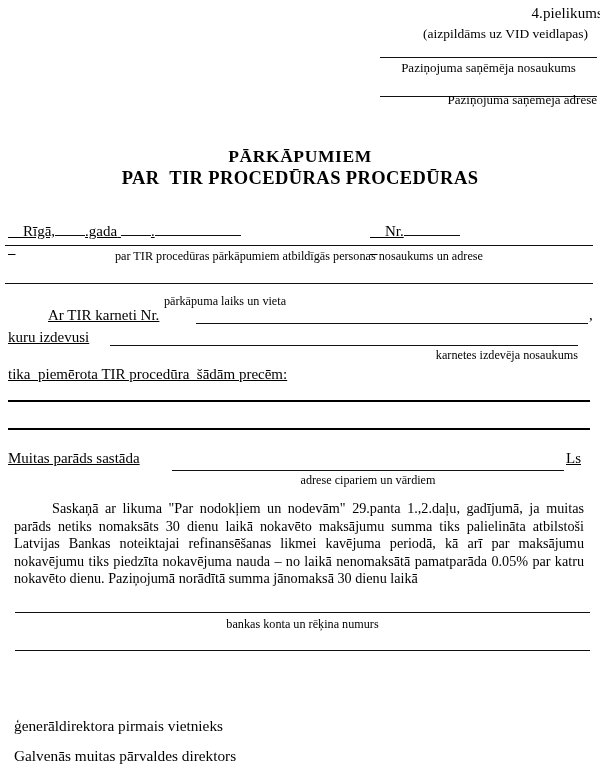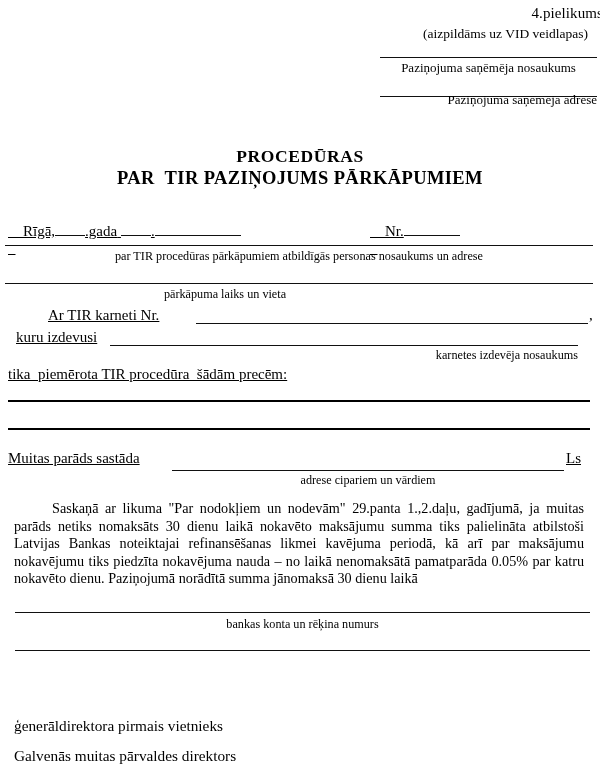--- a/index.html
+++ b/index.html
@@ -117,42 +117,42 @@
   <div class="abs hdr-title" style="left:0; top:5px; width:588px; text-align:right;padding-left:15px;">4.pielikums</div>
 
   <div class="abs hdr-sub" style="left:0; top:26px; width:588px; text-align:right;">(aizpildāms uz VID veidlapas)</div>
 
   <div class="rule" style="left:380px; top:57px; width:217px;"></div>
   <div class="abs caption-r" style="left:380px; top:60px; width:217px; text-align:center;">Paziņojuma saņēmēja nosaukums</div>
 
   <div class="rule" style="left:380px; top:96px; width:217px;"></div>
   <div class="abs caption-r" style="left:380px; top:92px; width:217px; text-align:right;">Paziņojuma saņēmēja adrese</div>
 
-  <div class="abs doc-title1" style="left:0; top:146px;">PROCEDŪRAS</div>
-  <div class="abs doc-title2" style="left:0; top:168px;">PAR  TIR PAZIŅOJUMS PĀRKĀPUMIEM</div>
+  <div class="abs doc-title1" style="left:0; top:146px;">PĀRKĀPUMIEM</div>
+  <div class="abs doc-title2" style="left:0; top:168px;">PAR  TIR PROCEDŪRAS PROCEDŪRAS</div>
 
   <div class="abs body-txt" style="left:8px; top:205px;">
     <span>Rīgā,</span><span class="blank-sm"></span><span>.gada</span> <span class="blank-sm"></span><span>.</span><span class="blank-md"></span>
   </div>
 
   <div class="abs body-txt" style="left:370px; top:205px;">
     <span>Nr.</span><span class="blank-nr"></span>
   </div>
 
   <div class="rule" style="left:5px; top:245px; width:588px;"></div>
   <div class="abs caption" style="left:5px; top:249px; width:588px;">par TIR procedūras pārkāpumiem atbildīgās personas nosaukums un adrese</div>
 
   <div class="rule" style="left:5px; top:283px; width:588px;"></div>
-  <div class="abs caption" style="left:5px; top:287px; width:440px;">pārkāpuma laiks un vieta</div>
+  <div class="abs caption" style="left:5px; top:294px; width:440px;">pārkāpuma laiks un vieta</div>
 
   <div class="abs body-txt" style="left:48px; top:307px;">Ar TIR karneti Nr.</div>
   <div class="rule" style="left:196px; top:323px; width:392px;"></div>
   <div class="abs body-txt" style="left:589px; top:307px;">,</div>
 
-  <div class="abs body-txt" style="left:8px; top:329px;margin-left:8px;">kuru izdevusi</div>
+  <div class="abs body-txt" style="left:8px; top:329px;">kuru izdevusi</div>
   <div class="rule" style="left:110px; top:345px; width:468px;"></div>
   <div class="abs caption" style="left:110px; top:348px; width:468px;text-align:right;">karnetes izdevēja nosaukums</div>
 
   <div class="abs body-txt" style="left:8px; top:366px;">tika  piemērota TIR procedūra  šādām precēm:</div>
 
   <div class="rule thick" style="left:8px; top:400px; width:582px;"></div>
   <div class="rule thick" style="left:8px; top:428px; width:582px;"></div>
 
   <div class="abs body-txt" style="left:8px; top:450px;">Muitas parāds sastāda</div>
   <div class="rule" style="left:172px; top:470px; width:392px;"></div>

